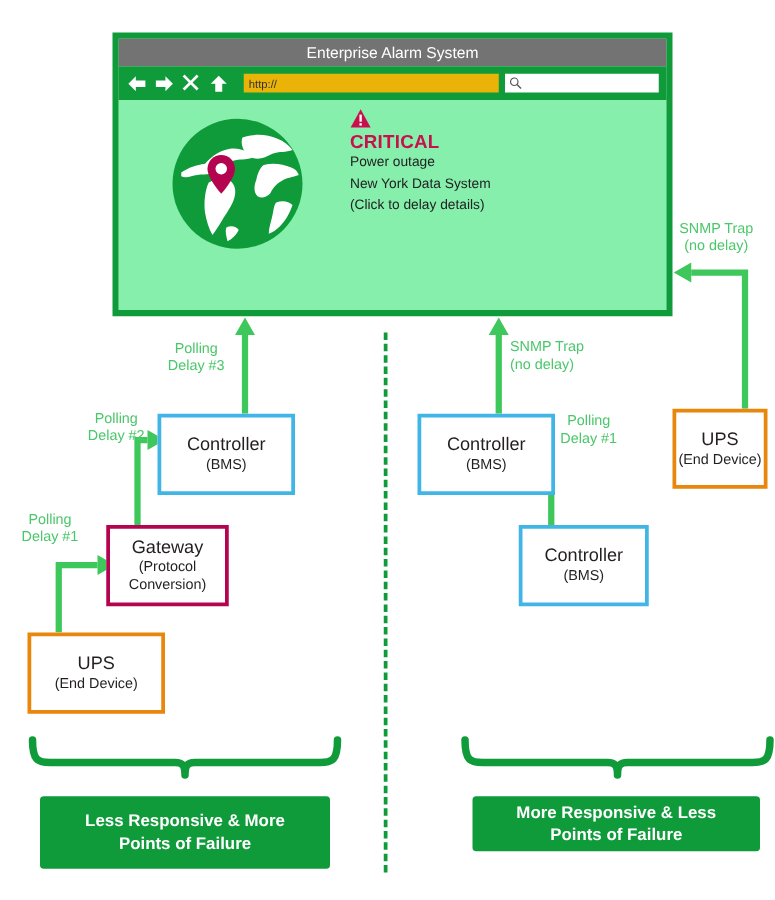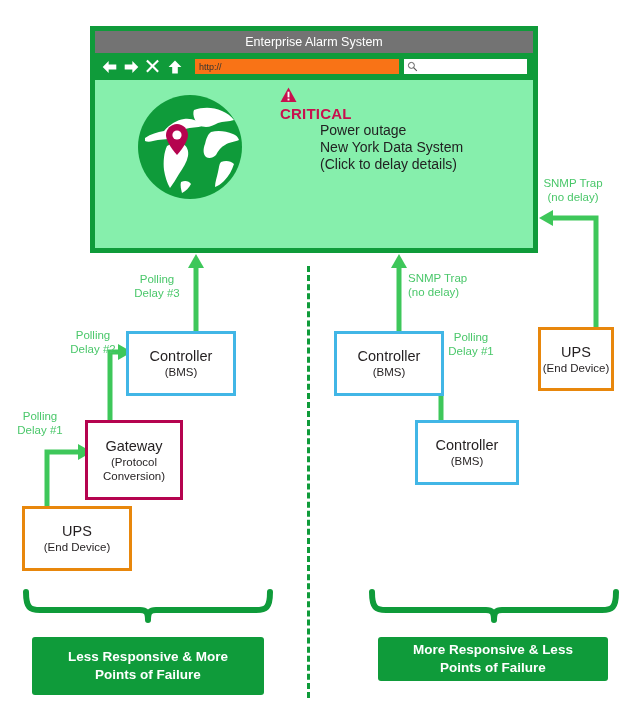--- a/index.html
+++ b/index.html
@@ -57,21 +57,21 @@
   .nav-icon {
     width: 17px;
     height: 18px;
     margin-right: 5px;
     flex: 0 0 auto;
   }
   .nav-icon svg { display: block; }
   #url-field {
     flex: 1 1 auto;
     height: 15px;
-    background: #f97316;
+    background: #eab308;
     margin-left: 6px;
     margin-right: 5px;
     font-size: 9px;
     color: #333333;
     display: flex;
     align-items: center;
     padding-left: 4px;
     box-sizing: border-box;
     border: none;
     font-family: "Liberation Sans", sans-serif;
@@ -110,23 +110,22 @@
   #warning-triangle { width: 17px; height: 16px; display:block; }
   #alert-severity {
     color: #c8104e;
     font-weight: bold;
     font-size: 15px;
     margin-top: 2px;
     letter-spacing: 0.2px;
   }
   .alert-line {
     color: #222222;
-    font-size: 14px;
+    font-size: 11px;
     line-height: 17px;
-    margin-left: 40px;
   }
   
   .node {
     position: absolute;
     background: #ffffff;
     box-sizing: border-box;
     display: flex;
     flex-direction: column;
     align-items: center;
     justify-content: center;
@@ -140,21 +139,21 @@
   .node .node-sub {
     font-size: 11.5px;
     color: #231f20;
     line-height: 14px;
   }
   .node.blue { border: 3px solid #41b6e6; }
   .node.orange { border: 3px solid #e8870c; }
   .node.crimson { border: 3px solid #b5044f; }
 
   #node-controller-left { left: 126px; top: 331px; width: 110px; height: 65px; }
-  #node-gateway        { left: 85px;  top: 420px; width: 98px;  height: 80px; }
+  #node-gateway        { left: 85px;  top: 420px; width: 98px;  height: 65px; }
   #node-ups-left       { left: 22px;  top: 506px; width: 110px; height: 65px; }
   #node-controller-right-top { left: 334px; top: 331px; width: 110px; height: 65px; }
   #node-controller-right-bottom { left: 415px; top: 420px; width: 104px; height: 65px; }
   #node-ups-right      { left: 538px; top: 327px; width: 76px;  height: 64px; }
 
   
   #connectors {
     position: absolute;
     left: 0; top: 0;
     width: 620px; height: 720px;

